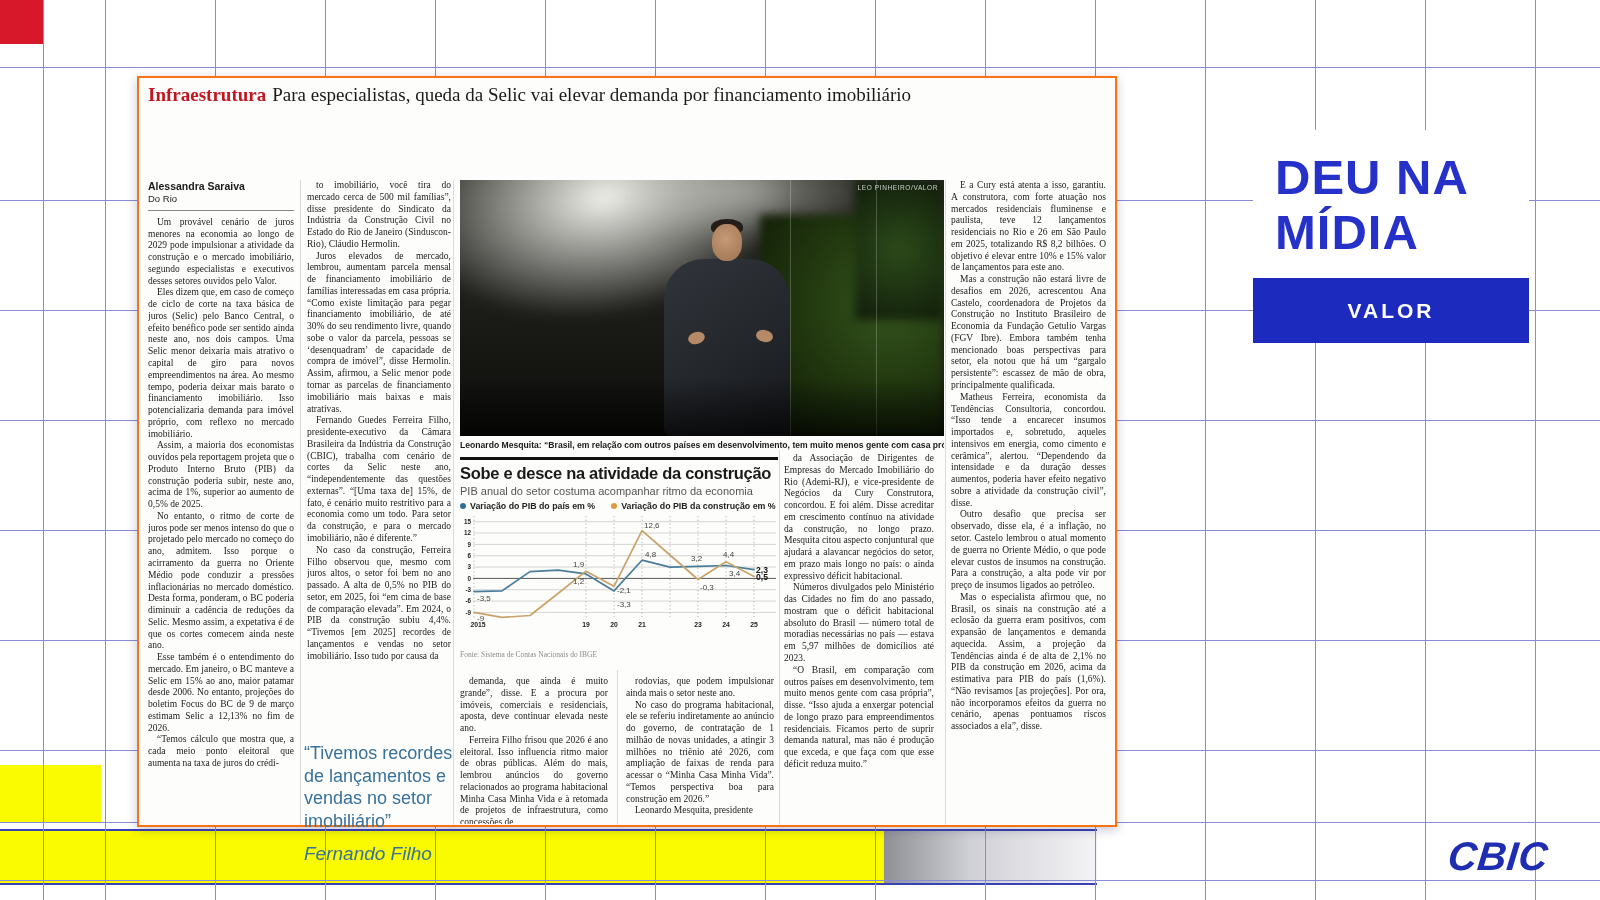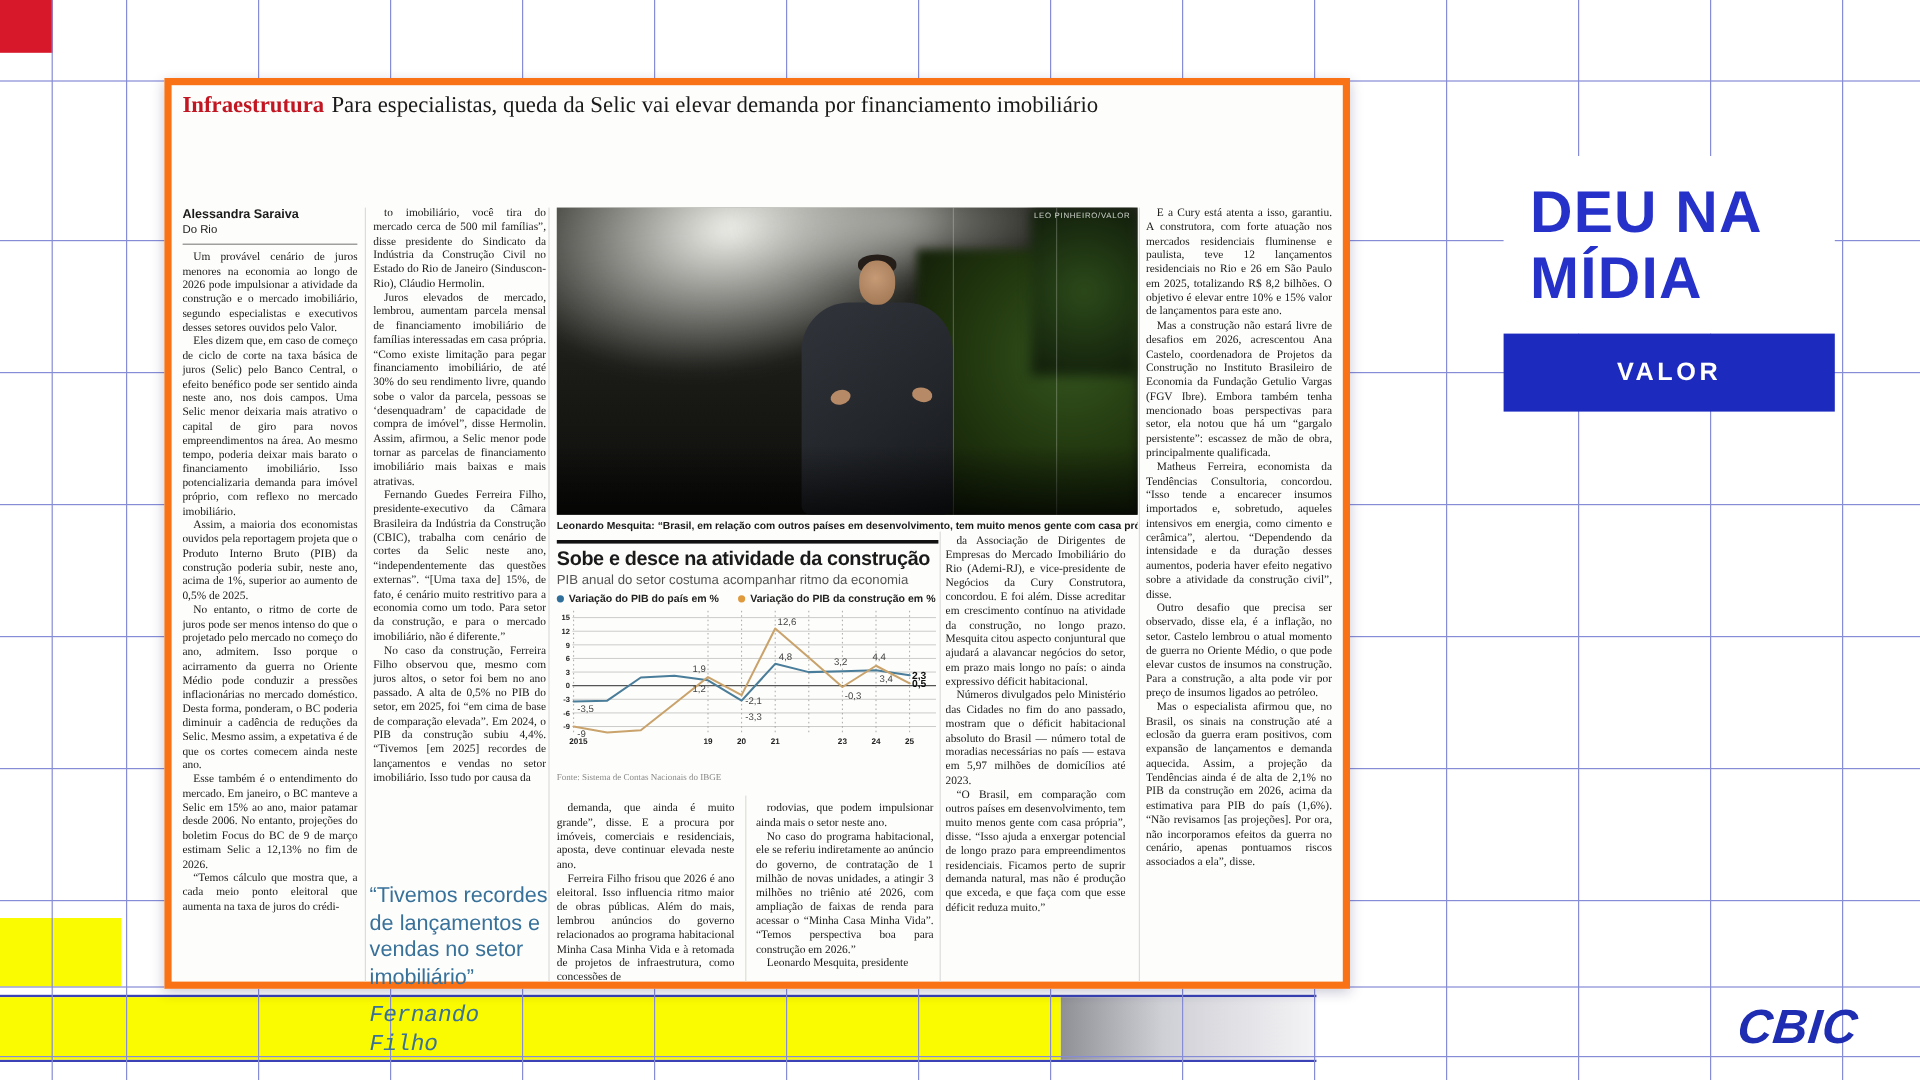--- a/index.html
+++ b/index.html
@@ -15,22 +15,22 @@
   .gline.v{top:0;width:1px;height:900px;}
   .gline.h{left:0;height:1px;width:1600px;}
   
   .decor{position:absolute;z-index:1;}
   #red-square{left:0;top:0;width:44px;height:44px;background:var(--accent-red);z-index:3;}
   #yellow-block{left:0;top:765px;width:101px;height:57px;background:var(--accent-yellow);}
   #bottom-band{left:0;top:829px;width:1097px;height:52px;border-top:2px solid #3a42b5;border-bottom:2px solid #3a42b5;display:flex;}
   #bottom-band .yellow{width:884px;height:100%;background:var(--accent-yellow);}
   #bottom-band .silver{flex:1;height:100%;background:linear-gradient(90deg,#8f8f96 0%,#cfcfd6 40%,#f4f4f6 100%);}
   
-  #clipping{position:absolute;left:137px;top:65px;width:976px;height:747px;background:#fdfdfb;
-            z-index:4;box-shadow:0 3px 10px rgba(30,30,90,.25);border:6px solid #f97316;
+  #clipping{position:absolute;left:137px;top:76px;width:976px;height:747px;background:#fdfdfb;
+            z-index:4;box-shadow:0 3px 10px rgba(30,30,90,.25);border:2px solid #f97316;
             font-family:"Liberation Serif",serif;color:#1a1a1a;}
   #clipping *{box-sizing:border-box;}
   #kicker{position:absolute;left:9px;top:6px;width:960px;font-size:19px;white-space:nowrap;}
   #kicker .tag{color:var(--kicker-red);font-weight:bold;margin-right:6px;}
   #headline{position:absolute;left:6px;top:28px;width:966px;font-size:42px;font-weight:bold;
             letter-spacing:-1.5px;line-height:1.05;white-space:nowrap;}
   .sep{position:absolute;width:1px;background:#dcdcda;}
   .col{position:absolute;font-size:9.5px;line-height:1.24;text-align:justify;overflow:hidden;}
   .col p{margin:0;text-indent:9px;}
   #byline-author{font-weight:bold;font-family:"Liberation Sans",sans-serif;font-size:10.5px;}
@@ -73,21 +73,21 @@
         font-size:11px;color:#555;}
   #chart-legend{position:absolute;left:321px;top:423px;width:330px;display:flex;gap:16px;
         font-family:"Liberation Sans",sans-serif;font-size:8.8px;font-weight:bold;color:#222;}
   #chart-legend .dot{display:inline-block;width:6px;height:6px;border-radius:50%;margin-right:4px;}
   #chart-svg{position:absolute;left:321px;top:434px;}
   #chart-source{position:absolute;left:321px;top:572px;font-family:Liberation Serif, serif;
         font-size:7.5px;color:#8a8a8a;}
   
   #pull-quote{position:absolute;left:165px;top:628px;width:150px;font-family:"Liberation Sans",sans-serif;
         font-size:18px;line-height:1.26;color:var(--pq-blue);text-align:left;margin-top:36px;}
-  #pull-quote-attr{margin-top:9px;font-family:Liberation Mono, monospace;font-style:italic;font-size:19px;}
+  #pull-quote-attr{margin-top:9px;font-family:Liberation Sans, sans-serif;font-style:italic;font-size:19px;}
   
   #panel-white{position:absolute;left:1253px;top:130px;width:276px;height:148px;background:#fff;z-index:4;}
   #panel-title{padding:20px 0 0 22px;color:var(--brand-blue);font-weight:bold;font-size:49px;
         line-height:1.12;letter-spacing:1px;}
   #panel-blue{position:absolute;left:1253px;top:278px;width:276px;height:65px;background:var(--valor-bar);
         z-index:4;display:flex;align-items:center;justify-content:center;}
   #valor-label{color:#fff;font-weight:bold;font-size:21px;letter-spacing:3px;}
   #cbic-logo{position:absolute;left:1408px;top:834px;width:140px;text-align:right;z-index:4;
         color:var(--cbic-blue);font-weight:bold;font-style:italic;font-size:40px;letter-spacing:.5px;
         transform:skewX(-6deg);}
@@ -139,21 +139,21 @@
     <div class="sep" style="left:314px;top:102px;height:645px;"></div>
     <div class="sep" style="left:806px;top:102px;height:645px;"></div>
     <div class="sep" style="left:478px;top:592px;height:155px;"></div>
     <div class="sep" style="left:640px;top:372px;height:375px;"></div>
 
     <div class="col" style="left:9px;top:102px;width:146px;height:645px;">
       <div id="byline-author">Alessandra Saraiva</div>
       <div id="byline-loc">Do Rio</div>
       <hr id="byline-rule">
       <div>
-          <p>Um provável cenário de juros menores na economia ao longo de 2026 pode impulsionar a atividade da construção e o mercado imobiliário, segundo especialistas e executivos desses setores ouvidos pelo Valor.</p>
+          <p>Um provável cenário de juros menores na economia ao longo de 2029 pode impulsionar a atividade da construção e o mercado imobiliário, segundo especialistas e executivos desses setores ouvidos pelo Valor.</p>
           <p>Eles dizem que, em caso de começo de ciclo de corte na taxa básica de juros (Selic) pelo Banco Central, o efeito benéfico pode ser sentido ainda neste ano, nos dois campos. Uma Selic menor deixaria mais atrativo o capital de giro para novos empreendimentos na área. Ao mesmo tempo, poderia deixar mais barato o financiamento imobiliário. Isso potencializaria demanda para imóvel próprio, com reflexo no mercado imobiliário.</p>
           <p>Assim, a maioria dos economistas ouvidos pela reportagem projeta que o Produto Interno Bruto (PIB) da construção poderia subir, neste ano, acima de 1%, superior ao aumento de 0,5% de 2025.</p>
           <p>No entanto, o ritmo de corte de juros pode ser menos intenso do que o projetado pelo mercado no começo do ano, admitem. Isso porque o acirramento da guerra no Oriente Médio pode conduzir a pressões inflacionárias no mercado doméstico. Desta forma, ponderam, o BC poderia diminuir a cadência de reduções da Selic. Mesmo assim, a expetativa é de que os cortes comecem ainda neste ano.</p>
           <p>Esse também é o entendimento do mercado. Em janeiro, o BC manteve a Selic em 15% ao ano, maior patamar desde 2006. No entanto, projeções do boletim Focus do BC de 9 de março estimam Selic a 12,13% no fim de 2026.</p>
           <p>“Temos cálculo que mostra que, a cada meio ponto eleitoral que aumenta na taxa de juros do crédi-</p>
         </div>
     </div>
 
     <div class="col" style="left:168px;top:102px;width:144px;height:520px;">
       <div>

